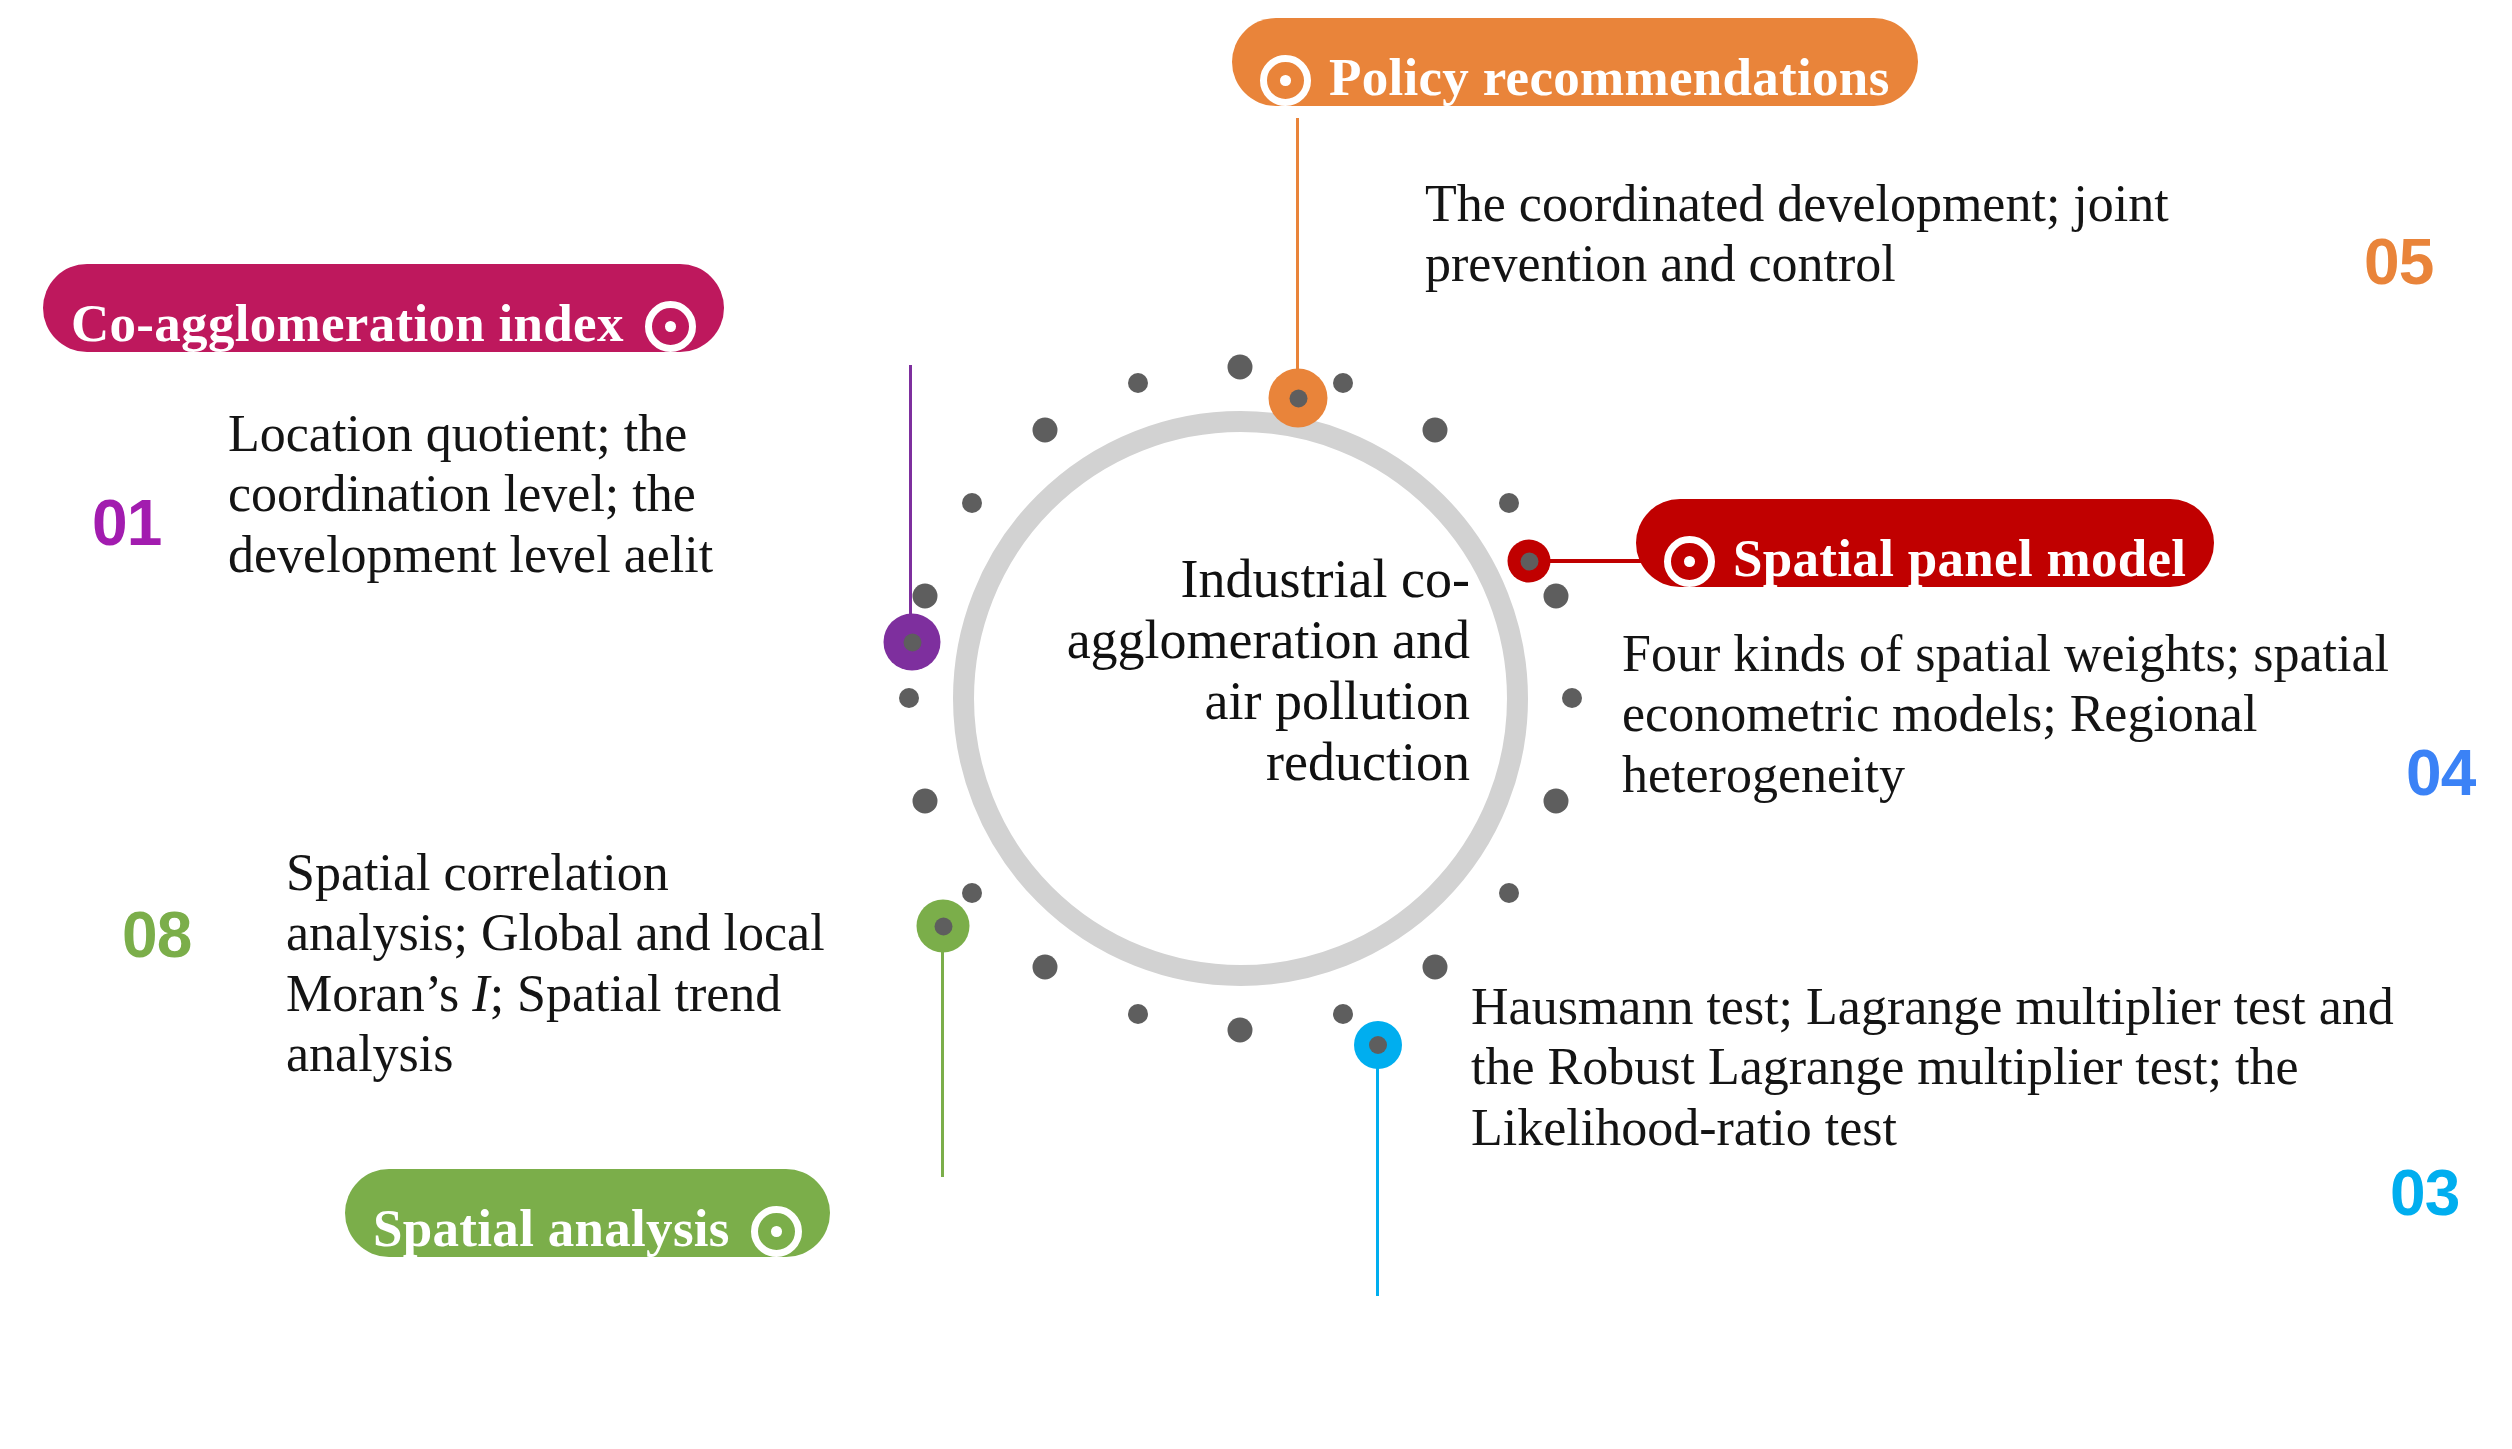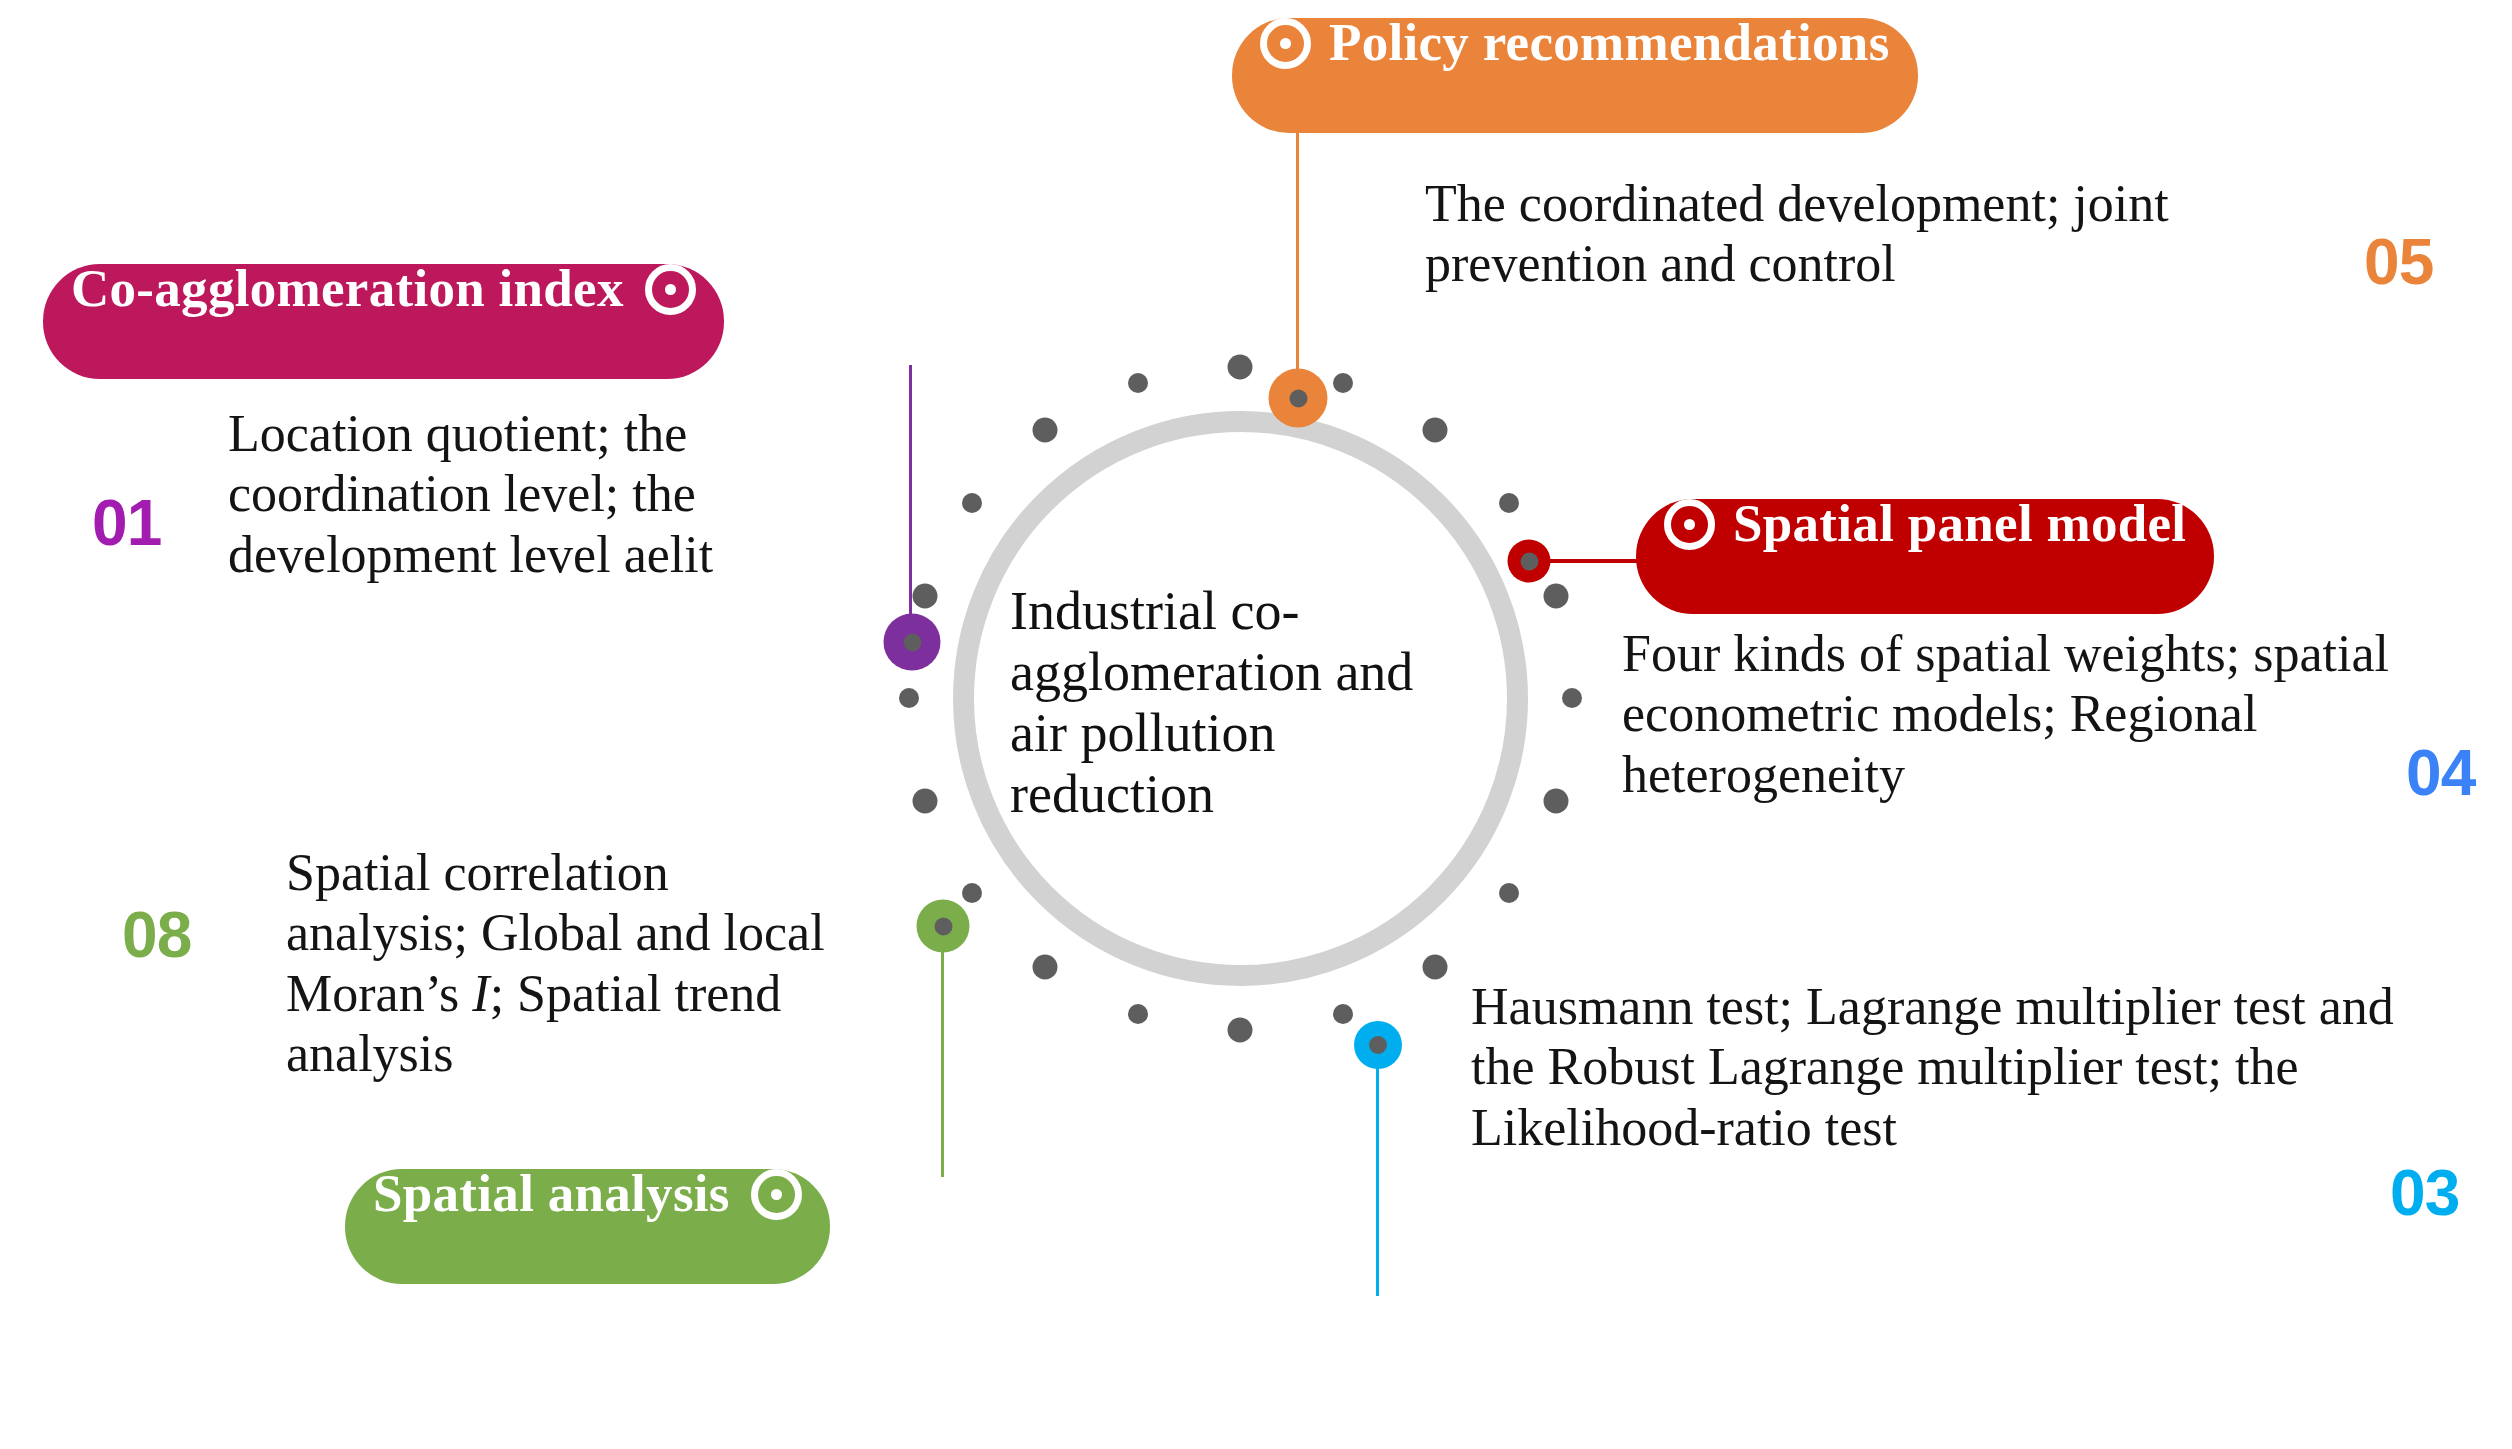--- a/index.html
+++ b/index.html
@@ -14,27 +14,27 @@
     position: relative;
     width: 2512px;
     height: 1450px;
     background: #ffffff;
   }
 
   
   .pill {
     position: absolute;
     display: flex;
-    align-items: flex-start;
+    align-items: flex-end;
     border-radius: 57px;
     color: #ffffff;
     font-weight: bold;
     white-space: nowrap;
     padding: 0 28px;
-    height: 115px;
+    height: 88px;
   }
   .pill .pill-label {
     font-size: 53px;
     letter-spacing: 0.3px;
     line-height: 1;
     position: relative;
     top: -2.5px;
   }
   .pill-icon {
     width: 51px;
@@ -109,26 +109,25 @@
     width: 575px;
     height: 575px;
     border-radius: 50%;
     border: 21.4px solid #d2d2d2;
   }
   #hub-text {
     position: absolute;
     left: 57px;
     top: 138px;
     width: 460px;
-    text-align: left;
+    text-align: right;
     font-size: 54px;
     line-height: 1.13;
     color: #111111;
     font-family: "Liberation Serif", "DejaVu Serif", serif;
-    margin-top: 32px;
   }
 
   
   #orbit { position: absolute; left: 879px; top: 337px; width: 723px; height: 723px; }
   .odot {
     position: absolute;
     background: #5E5E5E;
     border-radius: 50%;
     transform: translate(-50%, -50%);
   }

